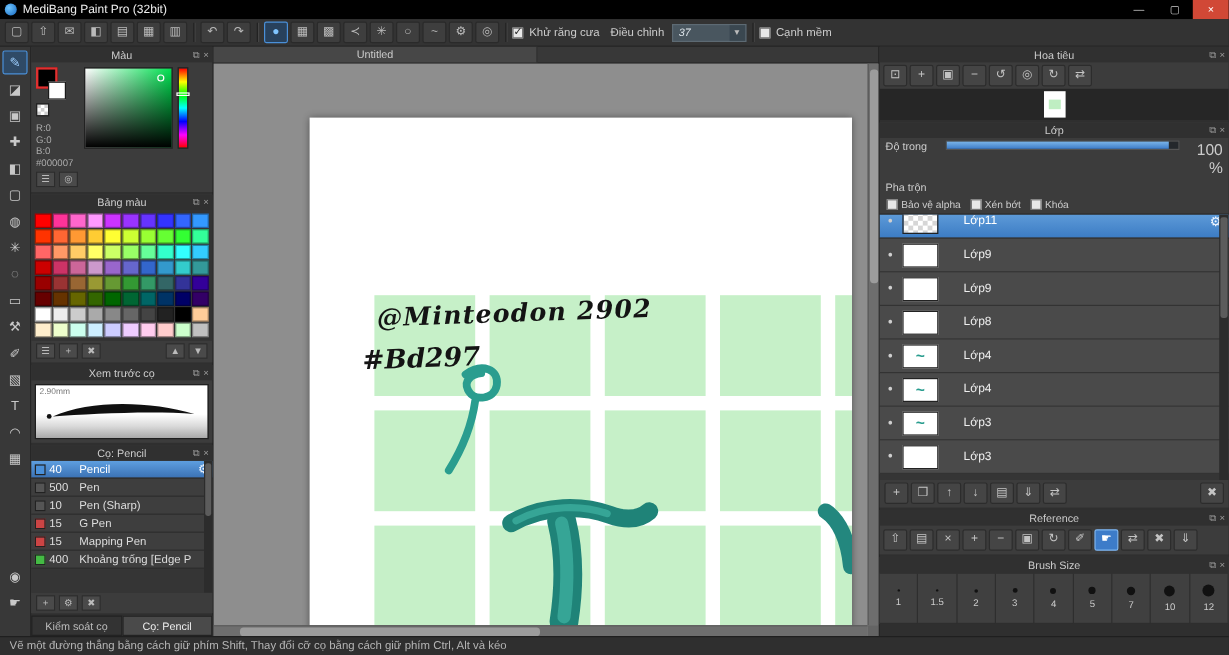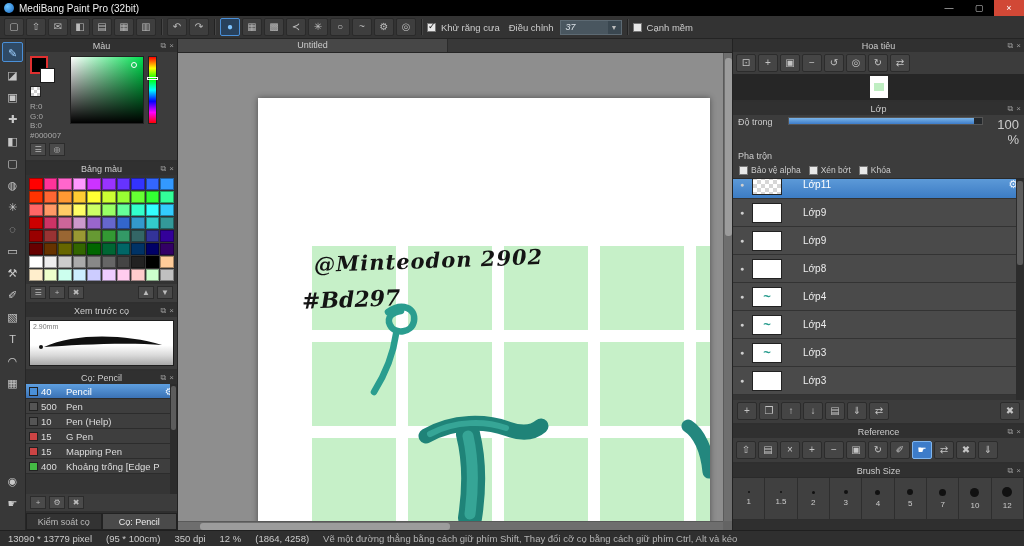--- a/index.html
+++ b/index.html
@@ -407,21 +407,21 @@
               <span class="bgear">⚙</span>
             </div>
             <div class="brow">
               <span class="chip" style="background: rgb(85, 85, 85);"></span>
               <span class="bnum">500</span>
               <span class="bname">Pen</span>
             </div>
             <div class="brow">
               <span class="chip" style="background: rgb(85, 85, 85);"></span>
               <span class="bnum">10</span>
-              <span class="bname">Pen (Help)</span>
+              <span class="bname">Pen (Sharp)</span>
             </div>
             <div class="brow">
               <span class="chip" style="background: rgb(204, 68, 68);"></span>
               <span class="bnum">15</span>
               <span class="bname">G Pen</span>
             </div>
             <div class="brow">
               <span class="chip" style="background: rgb(204, 68, 68);"></span>
               <span class="bnum">15</span>
               <span class="bname">Mapping Pen</span>
@@ -684,22 +684,15 @@
             <div class="bscell">
               <div class="bsdot" style="height: 10px; width: 10px;"></div>
               <div class="bslabel">12</div>
             </div>
           </div>
       </div>
     </div>
   </div>
 
   <div class="statusbar">
-    <span id="statusitems" style="display:flex;gap:14px;">
-        <span class="sitem">13090 * 13779 pixel</span>
-        <span class="sitem">(95 * 100cm)</span>
-        <span class="sitem">350 dpi</span>
-        <span class="sitem">12 %</span>
-        <span class="sitem">(1864, 4258)</span>
-      </span>
     <span class="shint">Vẽ một đường thẳng bằng cách giữ phím Shift, Thay đổi cỡ cọ bằng cách giữ phím Ctrl, Alt và kéo</span>
   </div>
 </div>
 
 </body></html>

